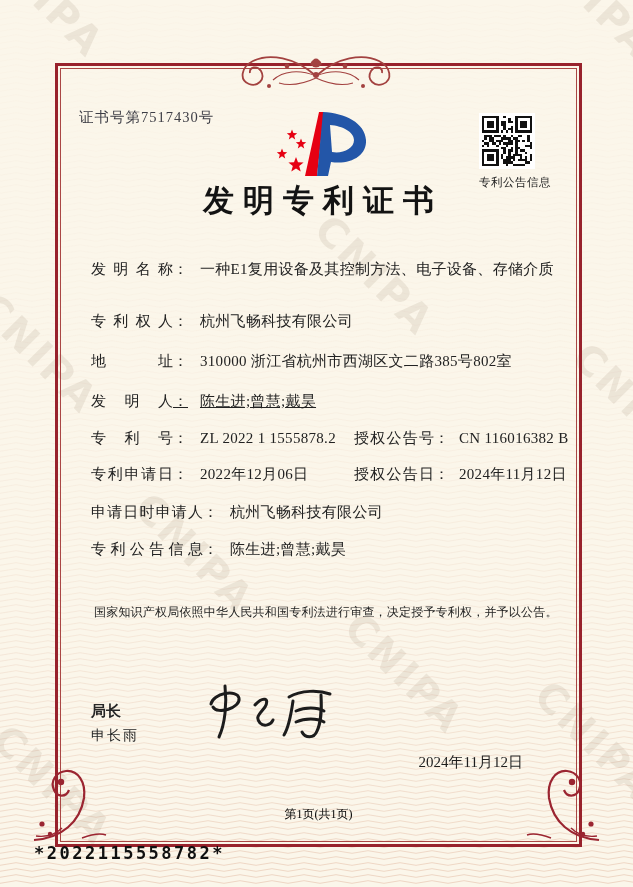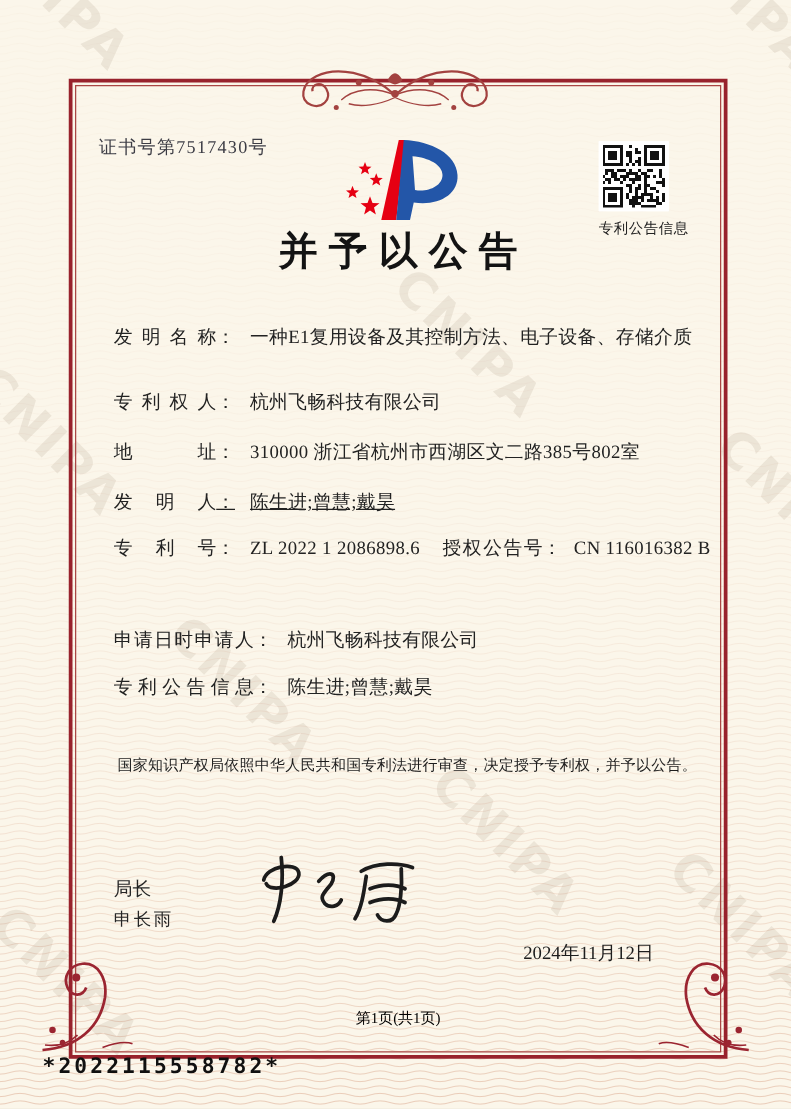--- a/index.html
+++ b/index.html
@@ -22,21 +22,21 @@
   .row{position:absolute;left:21px;right:16px;font-size:15px;white-space:nowrap;color:#222;margin-left:12px;}
   .lbl{display:inline-block;width:82px;text-align:justify;text-align-last:justify;vertical-align:top;}
   .lbl.wide{width:112px;}
   .val{margin-left:12px;letter-spacing:.3px;}
   .pair2{position:absolute;left:263px;top:0;}
   .pair2 .lbl{width:80px;}
   .pair2 .val{margin-left:10px;}
   .decl{position:absolute;left:10px;right:10px;top:535px;font-size:12px;line-height:22px;
         color:#1e1e1e;letter-spacing:.2px;}
   .decl .l1{text-indent:26px;}
-  .signer-title{position:absolute;left:33px;top:636px;font-size:15px;}
+  .signer-title{position:absolute;left:33px;top:636px;font-size:15px;font-weight:bold;}
   .signer-name{position:absolute;left:33px;top:661px;font-size:14px;letter-spacing:2px;}
   .signature{position:absolute;left:135px;top:614px;}
   .date{position:absolute;right:56px;top:687px;font-size:15px;color:#1d1d1d;}
   .footer{position:absolute;left:0;right:0;top:740px;text-align:center;font-size:12px;color:#000000;}
   .barcode{position:absolute;left:34px;top:843px;z-index:3;font-family:"DejaVu Sans Mono",monospace;
            font-weight:700;font-size:17px;letter-spacing:2.5px;color:#101010;}
   .orn{position:absolute;z-index:3;}
   .orn-top{left:225px;top:42px;}
   .orn-bl{left:26px;top:748px;}
   .orn-br{right:26px;top:748px;}
@@ -441,38 +441,44 @@
             <rect x="10" y="20" width="1" height="1"></rect>
             <rect x="13" y="20" width="1" height="1"></rect>
             <rect x="14" y="20" width="1" height="1"></rect>
             <rect x="15" y="20" width="1" height="1"></rect>
             <rect x="16" y="20" width="1" height="1"></rect>
             <rect x="17" y="20" width="1" height="1"></rect>
           </svg>
         <div class="qr-label">专利公告信息</div>
       </div>
 
-      <div class="title">并予以公告</div>
+      <div class="title">发明专利证书</div>
 
       <div class="row" style="top:194px;">
         <span class="lbl">发明名称</span><span>：</span><span class="val">一种E1复用设备及其控制方法、电子设备、存储介质</span>
       </div>
       <div class="row" style="top:246px;">
         <span class="lbl">专利权人</span><span>：</span><span class="val">杭州飞畅科技有限公司</span>
       </div>
       <div class="row" style="top:286px;font-family:Liberation Serif, serif;">
         <span class="lbl">地址</span><span>：</span><span class="val">310000 浙江省杭州市西湖区文二路385号802室</span>
       </div>
       <div class="row" style="top:326px;text-decoration:underline;">
         <span class="lbl">发明人</span><span>：</span><span class="val">陈生进;曾慧;戴昊</span>
       </div>
       <div class="row" style="top:363px;">
-        <span class="lbl">专利号</span><span>：</span><span class="val">ZL 2022 1 2086898.6</span>
+        <span class="lbl">专利号</span><span>：</span><span class="val">ZL 2022 1 1555878.2</span>
         <span class="pair2">
           <span class="lbl">授权公告号</span><span>：</span><span class="val">CN 116016382 B</span>
+        </span>
+      </div>
+      <div class="row" style="top:399px;">
+        <span class="lbl">专利申请日</span><span>：</span><span class="val">2022年12月06日</span>
+        <span class="pair2">
+          <span class="lbl">授权公告日</span><span>：</span><span class="val">2024年11月12日</span>
         </span>
       </div>
       <div class="row" style="top:437px;">
         <span class="lbl wide">申请日时申请人</span><span>：</span><span class="val">杭州飞畅科技有限公司</span>
       </div>
       <div class="row" style="top:474px;">
         <span class="lbl wide">专利公告信息</span><span>：</span><span class="val">陈生进;曾慧;戴昊</span>
       </div>
 
       <div class="decl">

